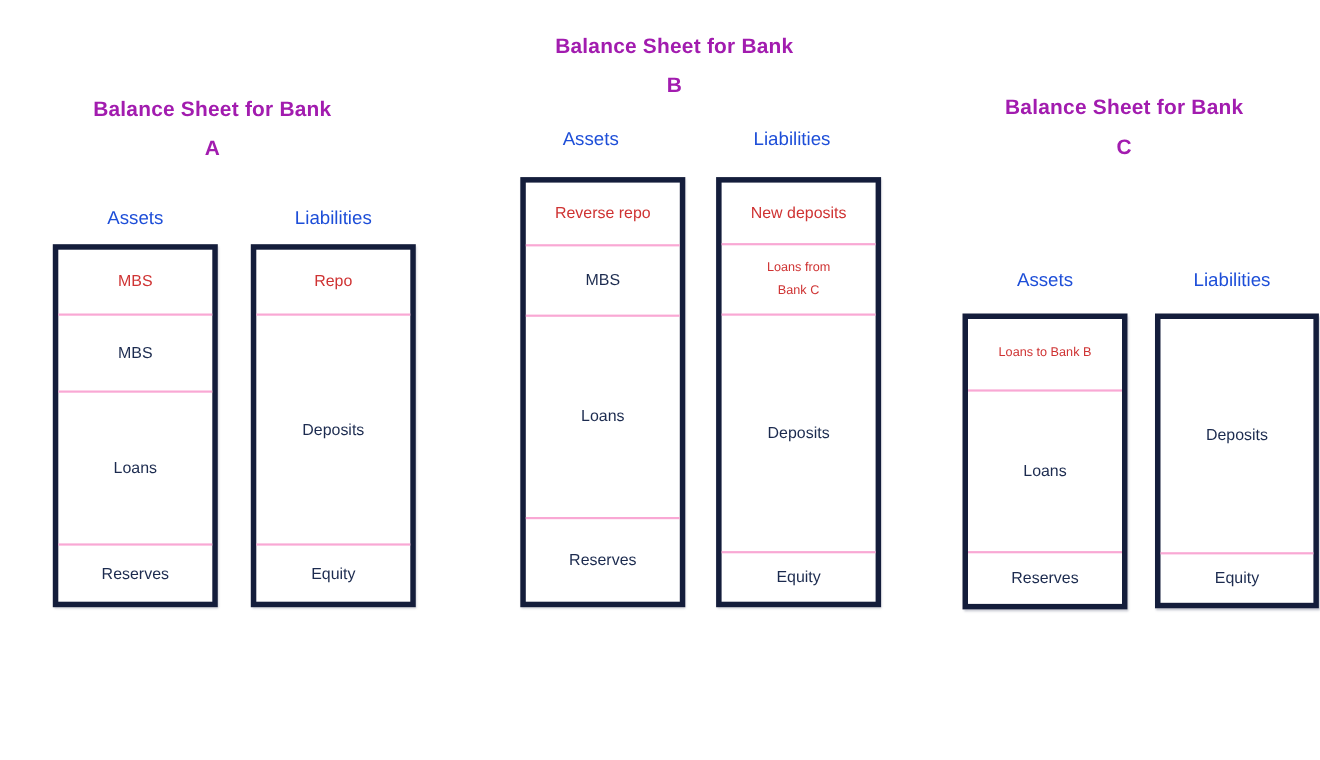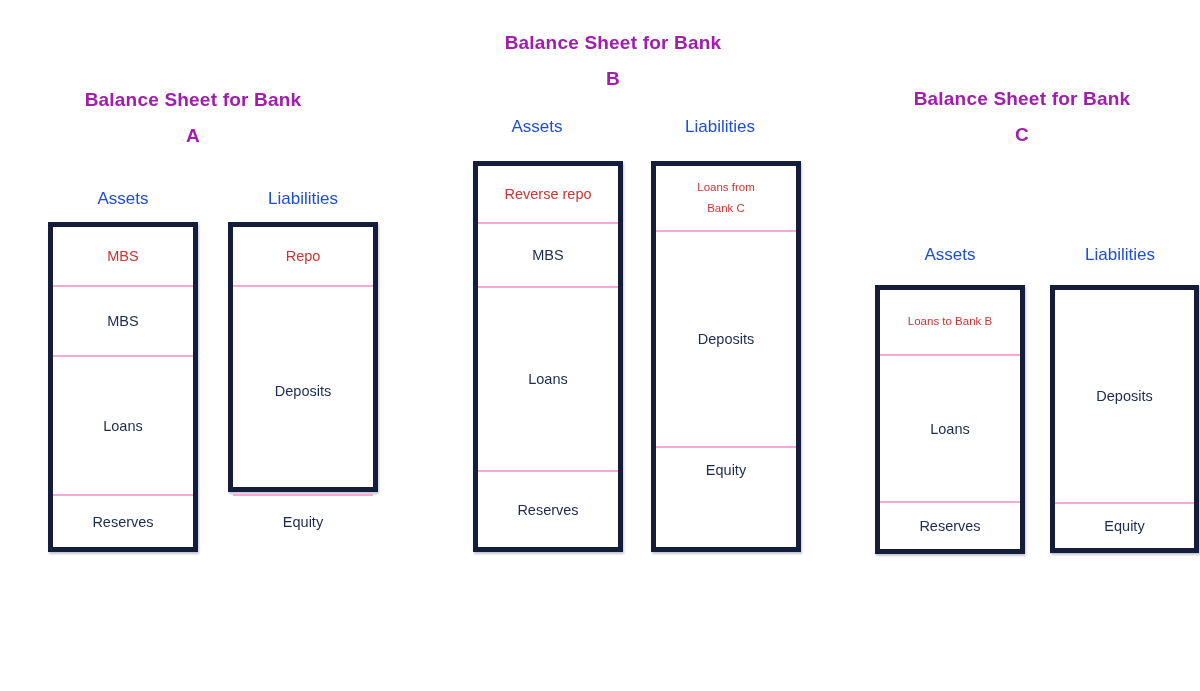--- a/index.html
+++ b/index.html
@@ -87,21 +87,21 @@
       <span class="seg-label">MBS</span>
     </div>
     <div class="seg" style="height:139px;">
       <span class="seg-label">Loans</span>
     </div>
     <div class="seg" style="height:53px;">
       <span class="seg-label">Reserves</span>
     </div>
   </div>
 
-  <div class="bs-box" style="left:228px; top:222px; height:270px;">
+  <div class="bs-box" style="left:228px; top:222px; height:330px;">
     <div class="seg red" style="height:58px;">
       <span class="seg-label">Repo</span>
     </div>
     <div class="seg" style="height:209px;">
       <span class="seg-label">Deposits</span>
     </div>
     <div class="seg" style="height:53px;">
       <span class="seg-label">Equity</span>
     </div>
   </div>
@@ -123,20 +123,23 @@
     </div>
     <div class="seg" style="height:184px;">
       <span class="seg-label">Loans</span>
     </div>
     <div class="seg" style="height:77px;">
       <span class="seg-label">Reserves</span>
     </div>
   </div>
 
   <div class="bs-box" style="left:651px; top:161px; height:391px;">
+    <div class="seg red" style="height:55px;">
+      <span class="seg-label">New deposits</span>
+    </div>
     <div class="seg red small w80" style="height:64px;">
       <span class="seg-label">Loans from Bank C</span>
     </div>
     <div class="seg" style="height:216px;">
       <span class="seg-label">Deposits</span>
     </div>
     <div class="seg" style="height:46px;">
       <span class="seg-label">Equity</span>
     </div>
   </div>

